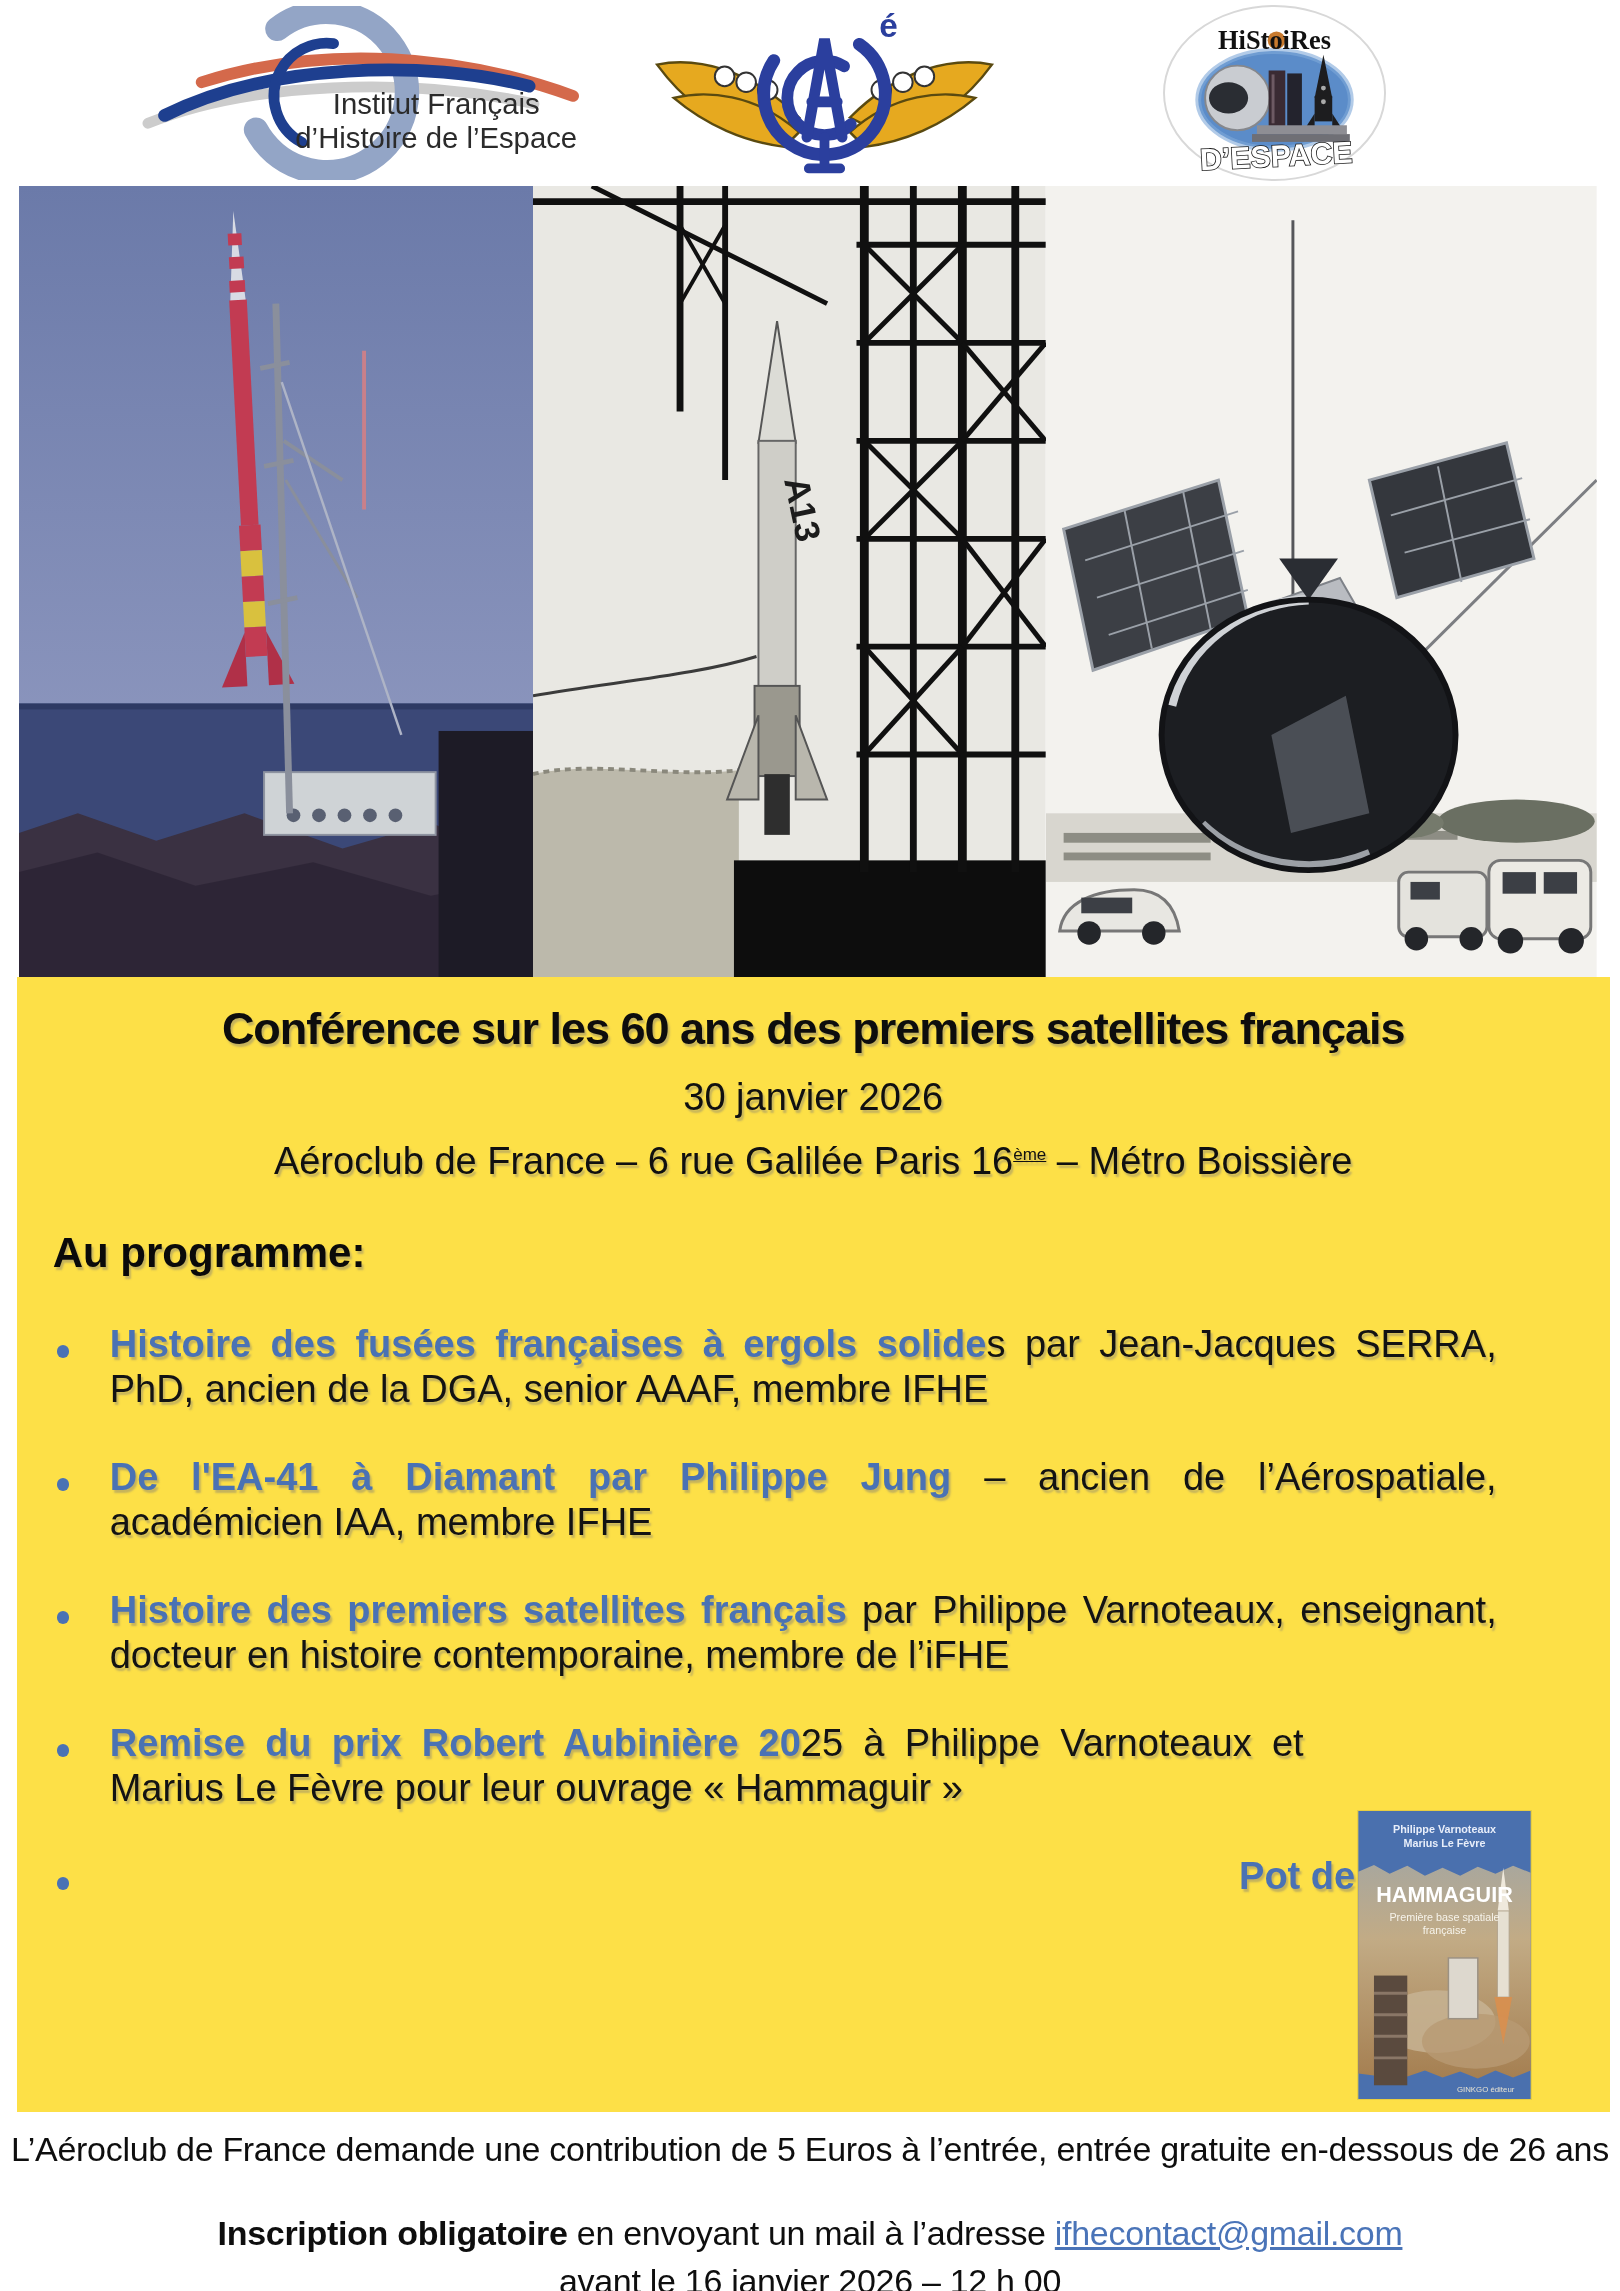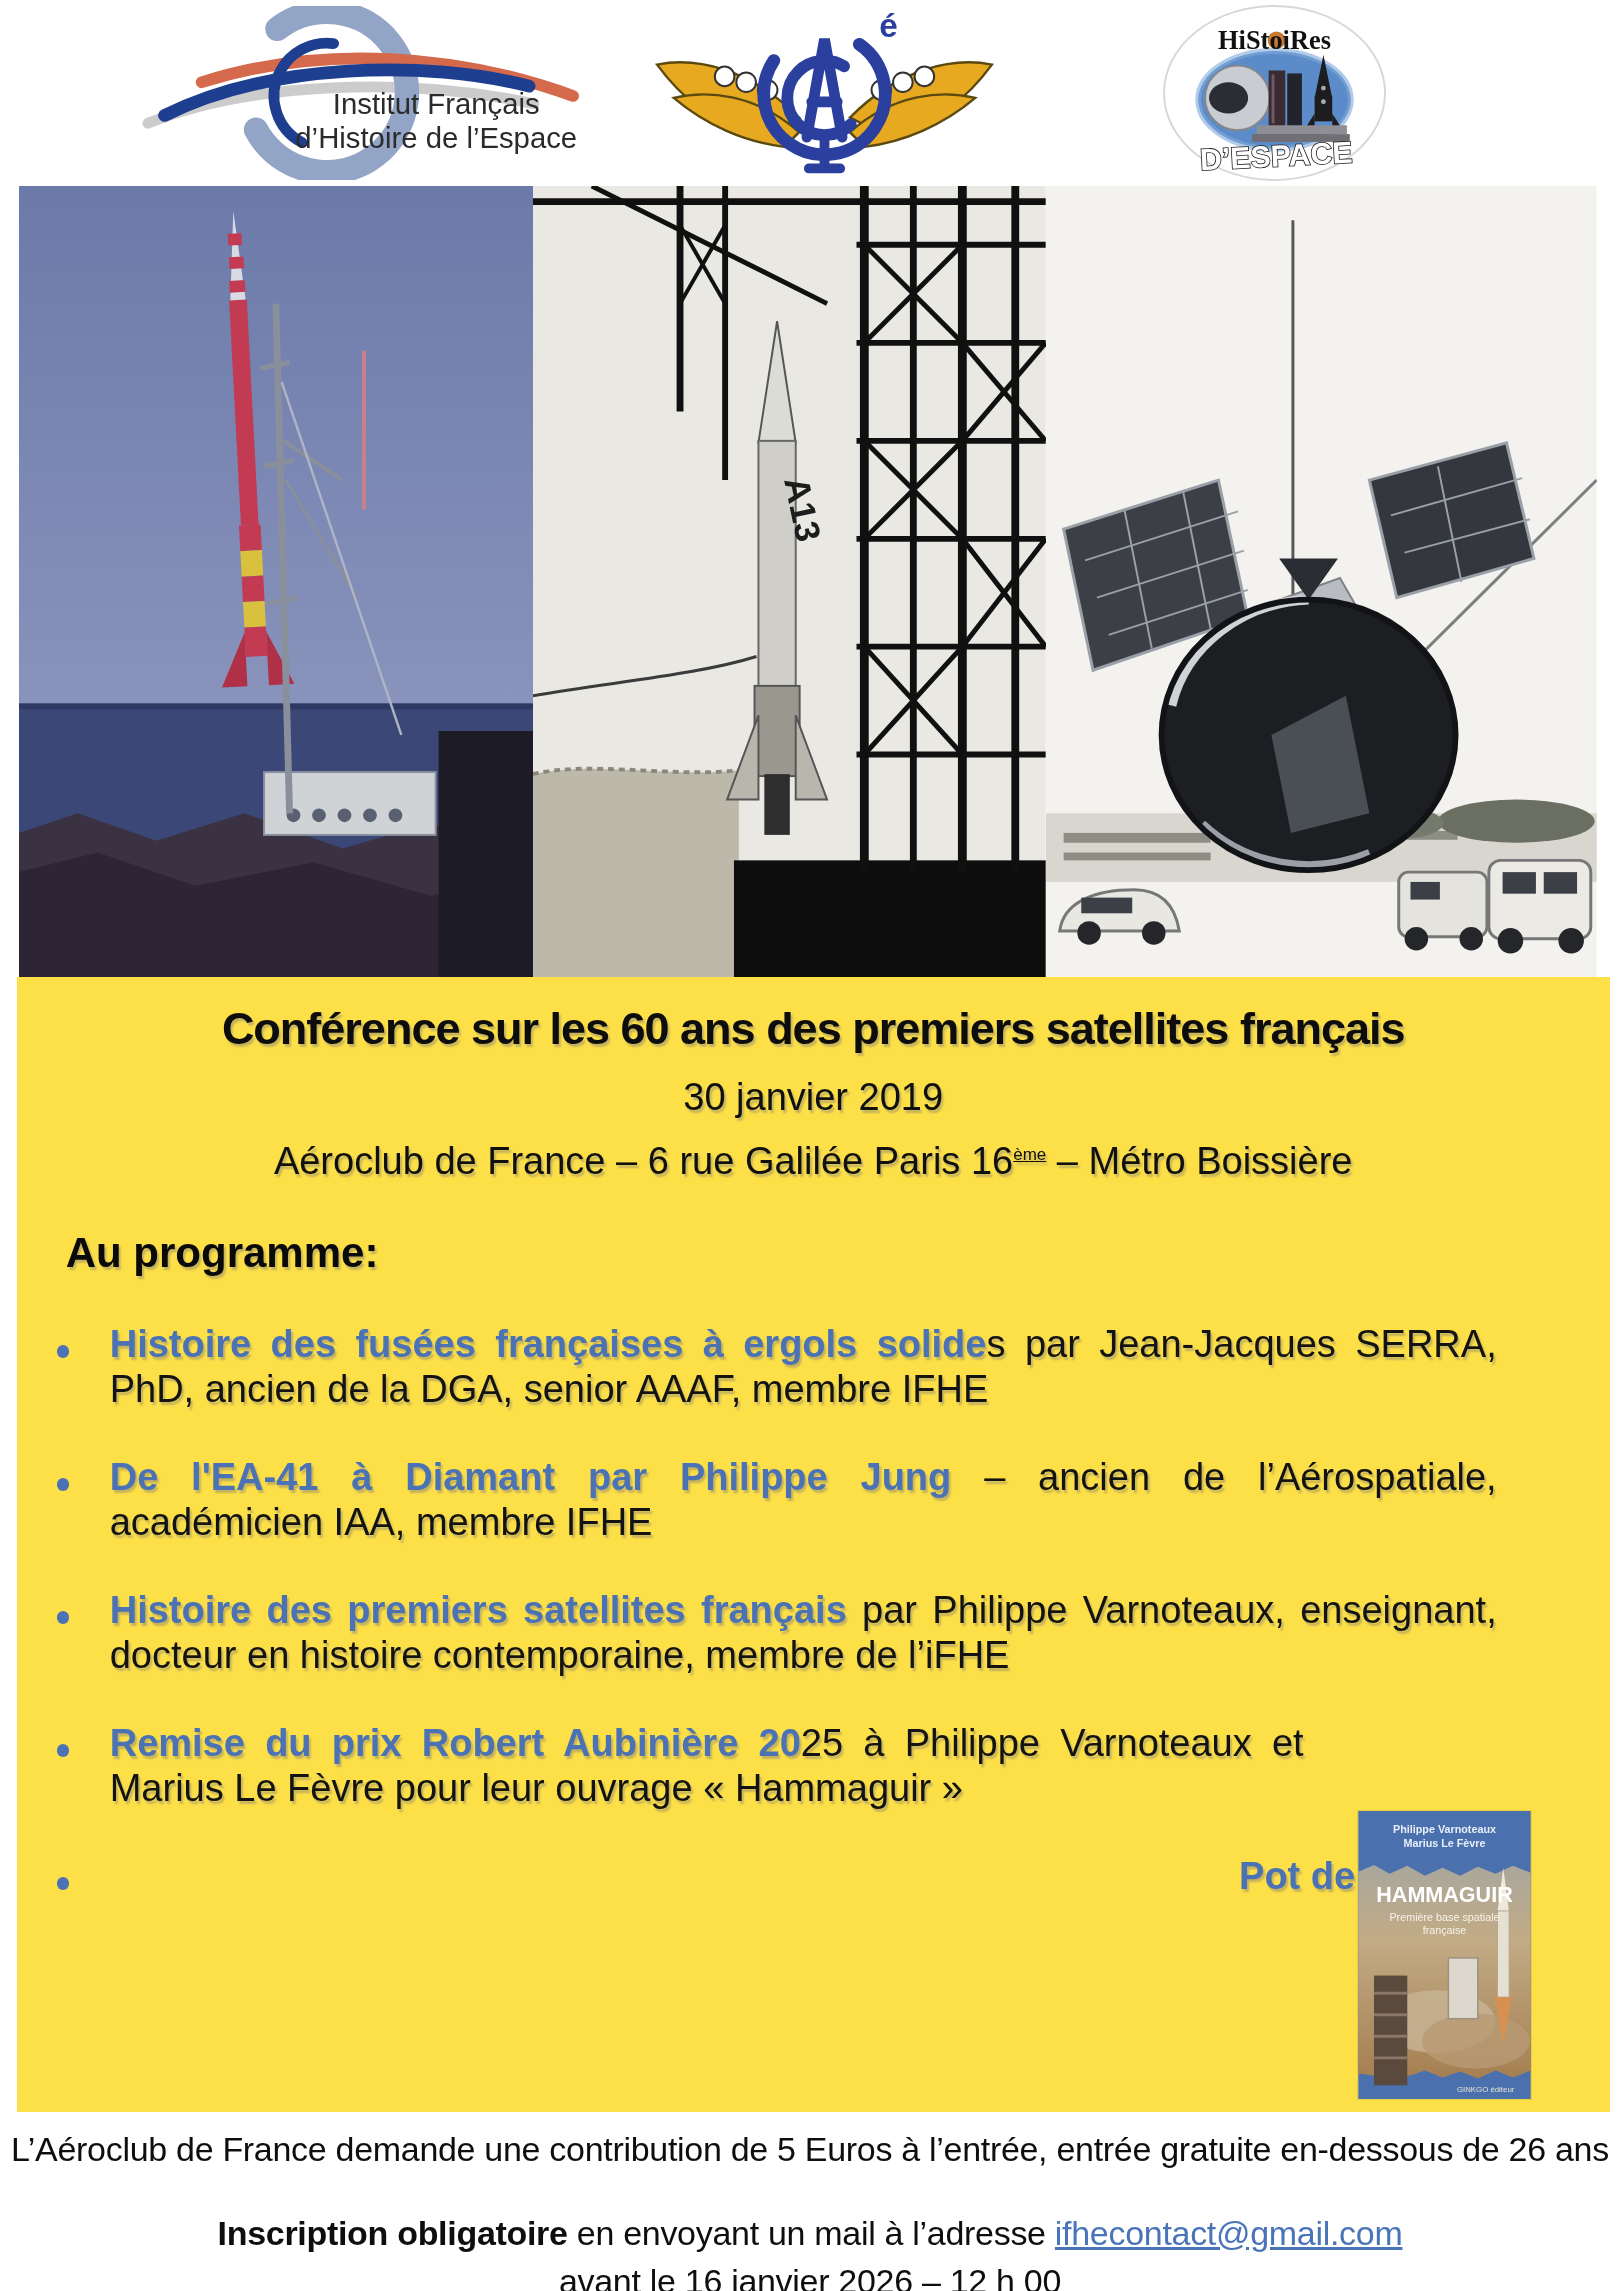--- a/index.html
+++ b/index.html
@@ -16,21 +16,21 @@
   .photo-strip{position:absolute;left:18.6px;top:186px;width:1578px;height:791px;display:flex;}
   .photo-strip svg{display:block;height:791px;}
 
   
   .panel{position:absolute;left:16.7px;top:977px;width:1593px;height:1135px;background:#fde047;}
   .panel .shadowed{text-shadow:2px 2.9px 2px rgba(105,105,125,.38);}
   .event-title{margin:0;padding-top:25.5px;text-align:center;font-size:45px;font-weight:bold;
                letter-spacing:-1px;color:#0d0d0d;}
   .event-meta{margin-top:13.7px;text-align:center;font-size:38px;line-height:58px;color:#101010;}
   .event-meta sup{font-size:17px;text-decoration:underline;}
-  .prog-heading{margin:39px 0 0 49px;font-size:42px;font-weight:bold;color:#0a0a0a;}
+  .prog-heading{margin:39px 0 0 36px;font-size:42px;font-weight:bold;color:#0a0a0a;}
   .prog-list{list-style:none;margin:45px 0 0 0;padding:0;}
   .prog-item{position:relative;margin:0 113px 43px 93px;font-size:38px;line-height:45px;
              text-align:justify;color:#131313;}
   .prog-item.narrow{margin-right:306px;}
   .prog-item.single{text-align:right;margin-bottom:0;}
   .dot{position:absolute;left:-53px;top:23.5px;width:12.7px;height:12.7px;border-radius:50%;background:#4a72b4;}
   .hl{color:#4a72b4;font-weight:bold;}
   .rest{color:#131313;}
 
   
@@ -262,21 +262,21 @@
         <polygon points="230,560 306,520 330,640 250,660" fill="#4a4e55"></polygon>
         <ellipse cx="268" cy="560" rx="150" ry="138" fill="none" stroke="#121316" stroke-width="6"></ellipse>
       </g>
     </svg>
   </div>
 
   <div class="panel">
     <h1 class="event-title shadowed">Conférence sur les 60 ans des premiers satellites français</h1>
 
     <div class="event-meta shadowed">
-      <div>30 janvier 2019</div>
+      <div>30 janvier 2026</div>
       <div><span>Aéroclub de France – 6 rue Galilée Paris 16</span><sup>ème</sup><span> – Métro Boissière</span></div>
     </div>
 
     <h2 class="prog-heading shadowed">Au programme:</h2>
 
     <ul class="prog-list">
       <li class="prog-item shadowed">
         <span class="dot"></span><span class="hl">Histoire des fusées françaises à ergols solide</span><span class="rest">s par Jean-Jacques SERRA, PhD, ancien de la DGA, senior AAAF, membre IFHE</span>
       </li>
       <li class="prog-item shadowed">

